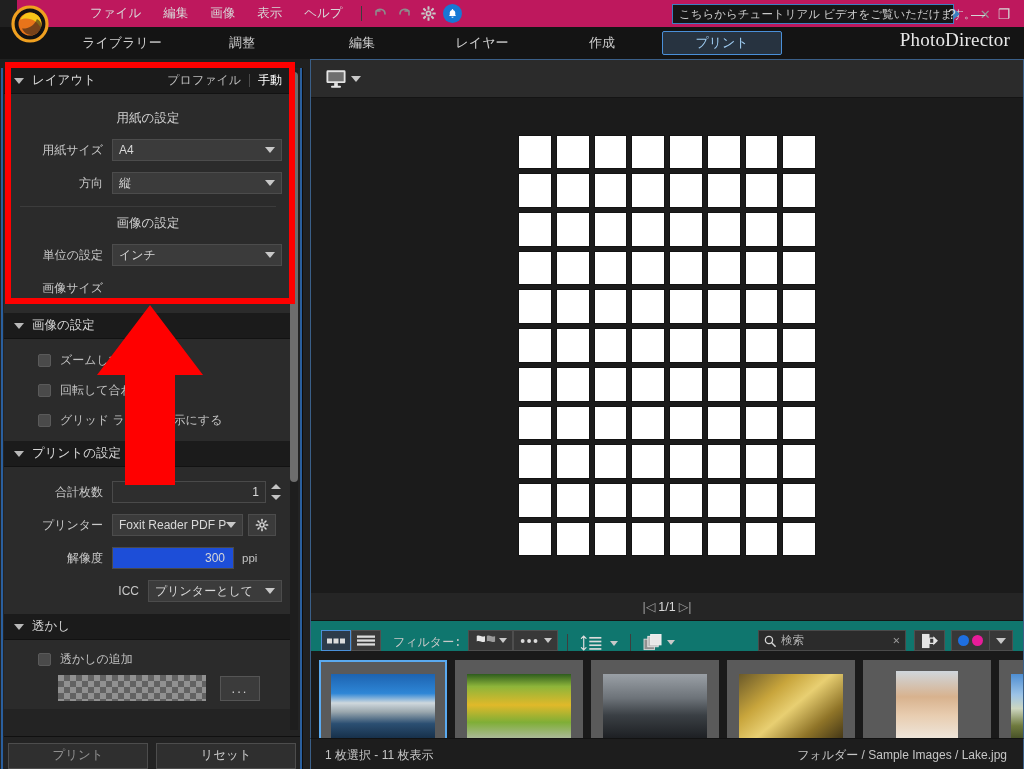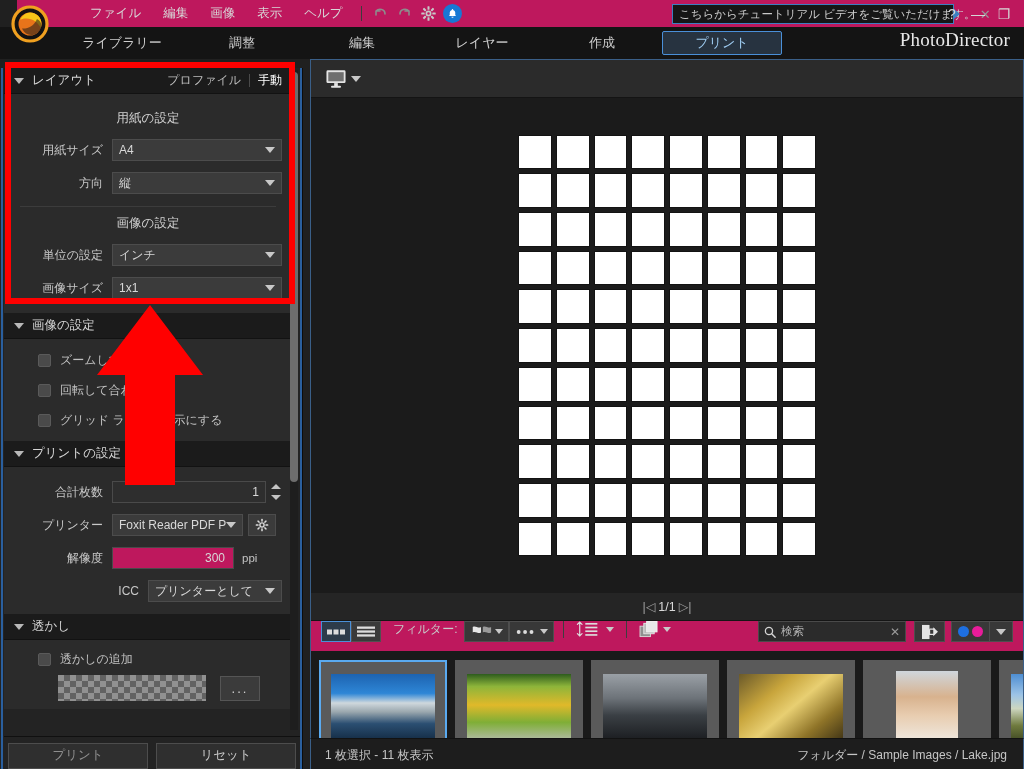--- a/index.html
+++ b/index.html
@@ -136,21 +136,21 @@
     width: 13px; height: 22px; display: flex; flex-direction: column;
     align-items: center; justify-content: space-around; margin-left: 3px;
   }
   .sp-up { width:0;height:0;border-left:5px solid transparent;border-right:5px solid transparent;border-bottom:5px solid #c4c4c4; }
   .sp-dn { width:0;height:0;border-left:5px solid transparent;border-right:5px solid transparent;border-top:5px solid #c4c4c4; }
   .gear-btn {
     width: 28px; height: 22px; background: #3b3b3b; border: 1px solid #4c4c4c;
     margin-left: 5px; display: flex; align-items: center; justify-content: center; cursor: default;
   }
   .res-field {
-    width: 122px; height: 22px; background: #be185d; border: 1px solid #4a4a4a;
+    width: 122px; height: 22px; background: #1d4ed8; border: 1px solid #4a4a4a;
     color: #d8d8d8; font-size: 12px; display: flex; align-items: center;
     justify-content: flex-end; padding-right: 8px;
   }
   .unit { color: #c4c4c4; font-size: 11.5px; margin-left: 8px; }
 
   .checker {
     width: 148px; height: 26px;
     background-image:
       linear-gradient(45deg, #808080 25%, transparent 25%, transparent 75%, #808080 75%),
       linear-gradient(45deg, #808080 25%, #c8c8c8 25%, #c8c8c8 75%, #808080 75%);
@@ -217,21 +217,21 @@
     position: absolute; left: 0; top: 533px; width: 100%; height: 28px;
     display: flex; align-items: center; justify-content: center;
     background: #252525; color: #cfcfcf; font-size: 12.5px; border-bottom: 1px solid #151515;
   }
   .pager .pg-arrow { color: #9e9e9e; padding: 0 1px; cursor: default; }
   .pager .pg-num { color: #d9d9d9; padding: 0 2px; }
 
   
   .filterbar {
     position: absolute; left: 0; top: 561px; width: 100%; height: 30px;
-    background: #be185d; display: flex; align-items: flex-start; padding: 0 10px;
+    background: #0f766e; display: flex; align-items: flex-end; padding: 0 10px; font-family: Liberation Mono, monospace;
   }
   .viewtoggle { display: flex; }
   .vt-btn {
     width: 30px; height: 21px; background: #3a3a3a; border: 1px solid #505050;
     display: flex; align-items: center; justify-content: center; cursor: default;
   }
   .vt-btn.active { border: 1px solid #4a90d9; background: #2d3b4a; }
   .fb-label { color: #c8c8c8; font-size: 12px; margin: 0 7px 0 12px; }
   .fb-group { display: flex; }
   .fb-btn {
@@ -398,24 +398,20 @@
         <div class="grouplabel">画像の設定</div>
         <div class="field-row">
           <span class="field-label">単位の設定</span>
           <div class="select">
             <span class="sel-val">インチ</span>
             <span class="dncaret"></span>
           </div>
         </div>
         <div class="field-row" style="margin-bottom:2px;">
           <span class="field-label">画像サイズ</span>
-          <div class="select">
-            <span class="sel-val">1x1</span>
-            <span class="dncaret"></span>
-          </div>
         </div>
       </div>
 
       <div class="section-header">
         <span class="caret"></span>
         <span class="section-title">画像の設定</span>
       </div>
       <div class="section-body" style="padding:6px 0 6px 0;">
         <div class="chk-row">
           <span class="chkbox"></span>

